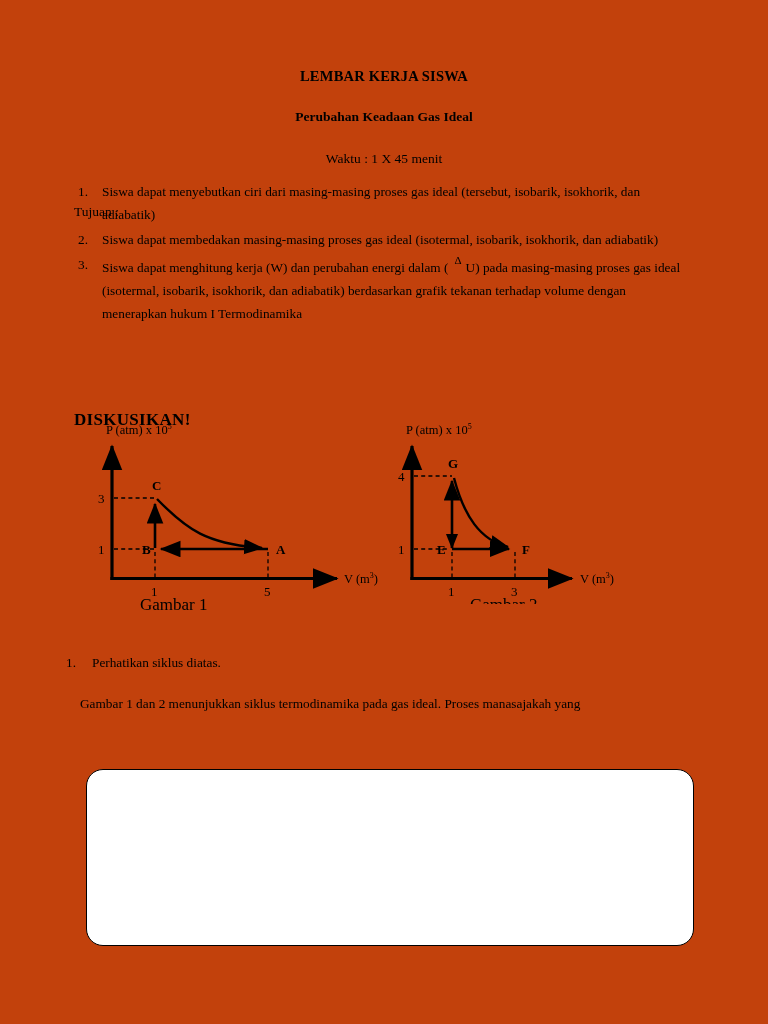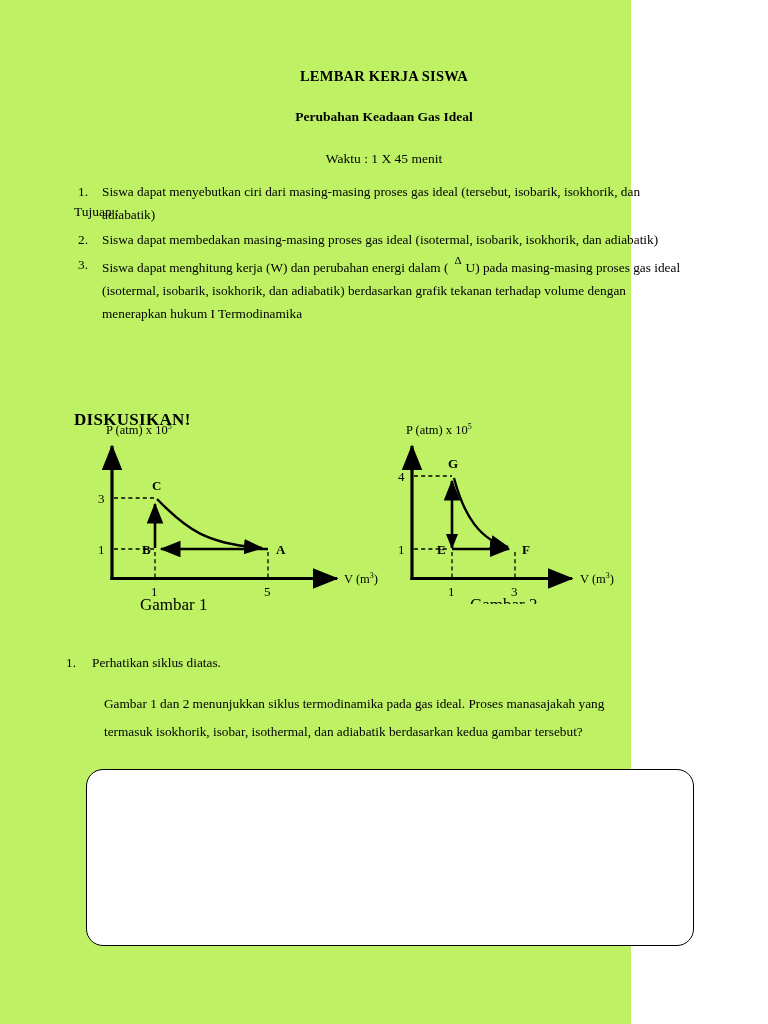--- a/index.html
+++ b/index.html
@@ -12,23 +12,23 @@
     height: 1024px;
     position: relative;
     font-family: "Liberation Serif", "DejaVu Serif", serif;
     color: #000000;
     overflow: hidden;
   }
 
   .page {
     position: absolute;
     left: 0; top: 0;
-    width: 631px;
+    width: 768px;
     height: 1024px;
-    background: #bef264;
+    background: #c2410c;
   }
 
   
   .header { position: absolute; left: 0; top: 0; width: 768px; text-align: center; }
   .title-main {
     font-size: 14.5px;
     font-weight: bold;
     letter-spacing: 0.2px;
     margin-top: 68px;
   }
@@ -127,21 +127,21 @@
     left: 60px;
     top: 650px;
     width: 640px;
     font-size: 13.3px;
     line-height: 1.9;
   }
   .q-row { display: flex; align-items: flex-start; }
   .q-num { width: 32px; flex: 0 0 32px; padding-left: 6px; box-sizing: border-box; }
   .q-lead { flex: 1 1 auto; }
   .q-body {
-    margin-left: 44px;
+    margin-left: 20px;
     margin-top: 16px;
     width: 592px;
   }
   .q-body p { margin: 0 0 2px 0; }
 
   
   .answer-box {
     position: absolute;
     left: 86px;
     top: 769px;
@@ -270,19 +270,18 @@
 
   </div>
 
   <div class="question">
     <div class="q-row">
       <div class="q-num">1.</div>
       <div class="q-lead">Perhatikan siklus diatas.</div>
     </div>
     <div class="q-body">
       <p>Gambar 1 dan 2 menunjukkan siklus termodinamika pada gas ideal. Proses manasajakah yang</p>
-      <p>termasuk isokhorik, isobar, isothermal, dan adiabatik berdasarkan kedua gambar tersebut?</p>
     </div>
   </div>
 
   <div class="answer-box"></div>
 
 </div>
 
 </body></html>

